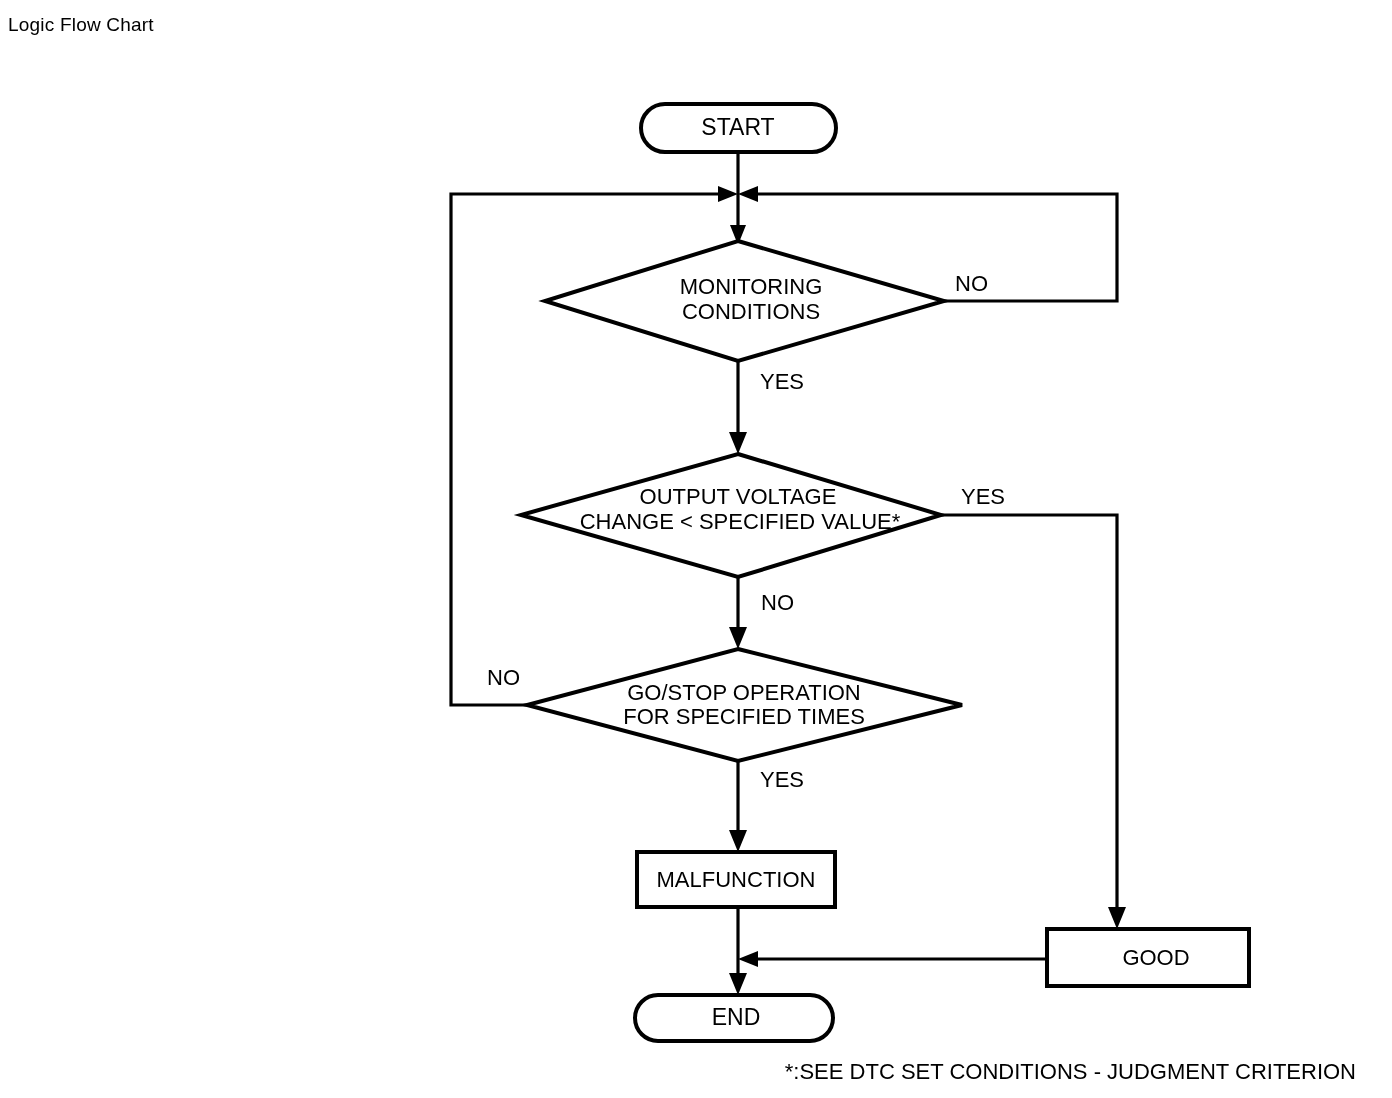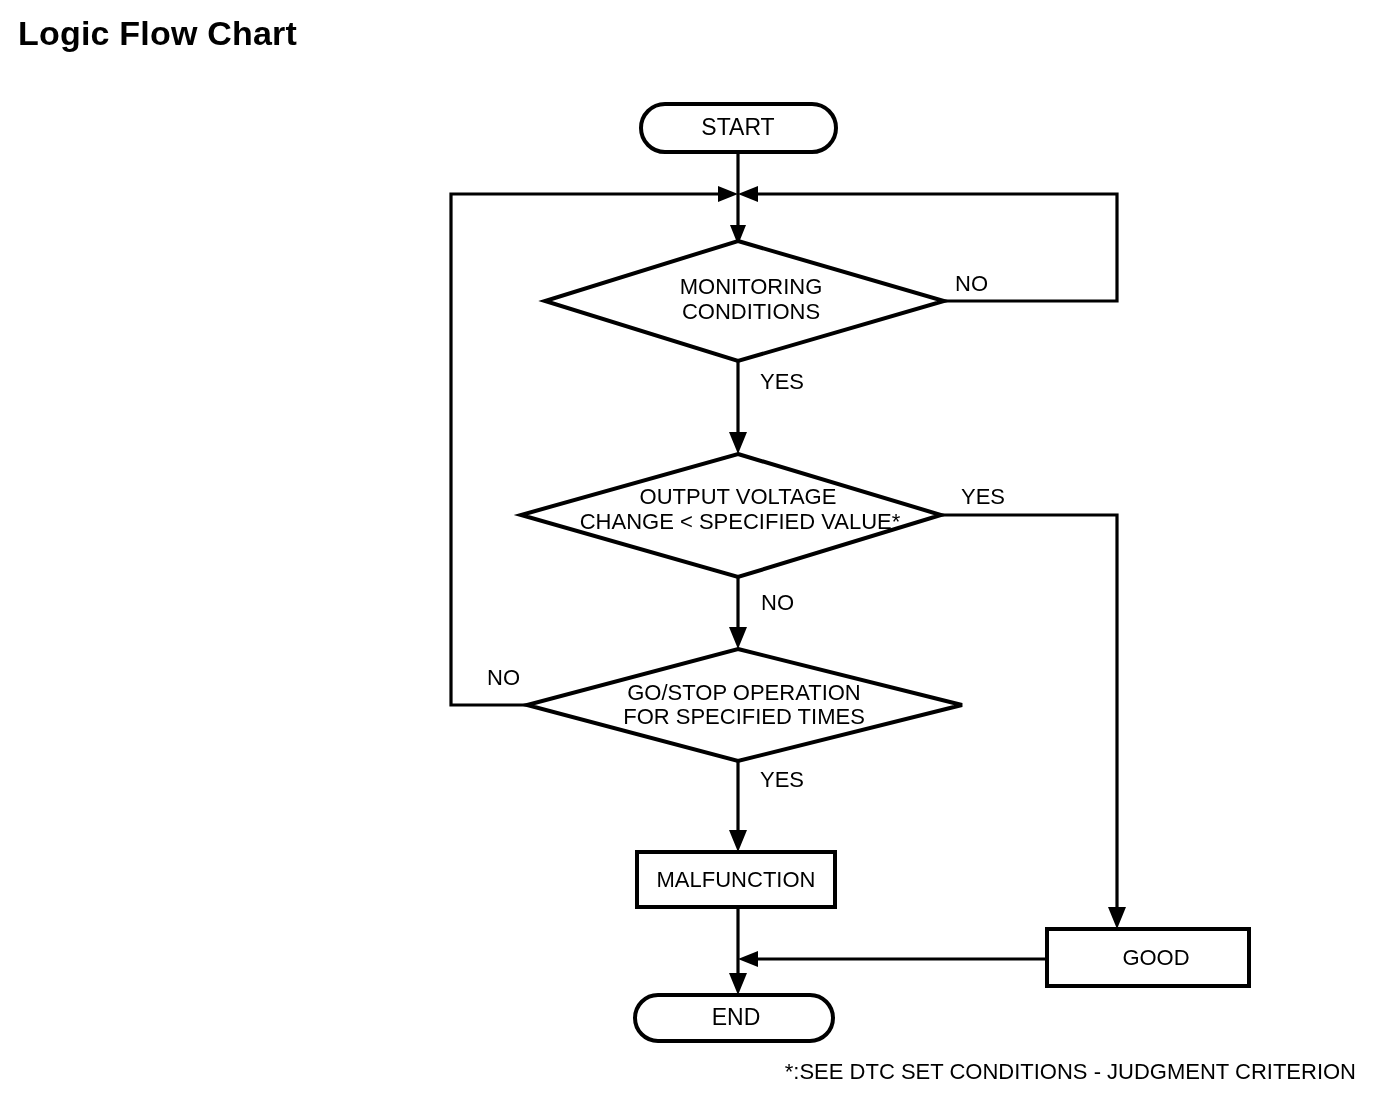--- a/index.html
+++ b/index.html
@@ -11,24 +11,24 @@
   body {
     width: 1392px;
     height: 1098px;
     font-family: "Liberation Sans", sans-serif;
     color: #000000;
     overflow: hidden;
     position: relative;
   }
   #page-title {
     position: absolute;
-    left: 18px;
+    left: 8px;
     top: 14px;
-    font-size: 34px;
-    font-weight: bold;
+    font-size: 19px;
+    font-weight: normal;
     letter-spacing: 0.2px;
     white-space: nowrap;
   }
   #chart-area {
     position: absolute;
     left: 0;
     top: 4px;
     width: 1392px;
     height: 1098px;
   }

